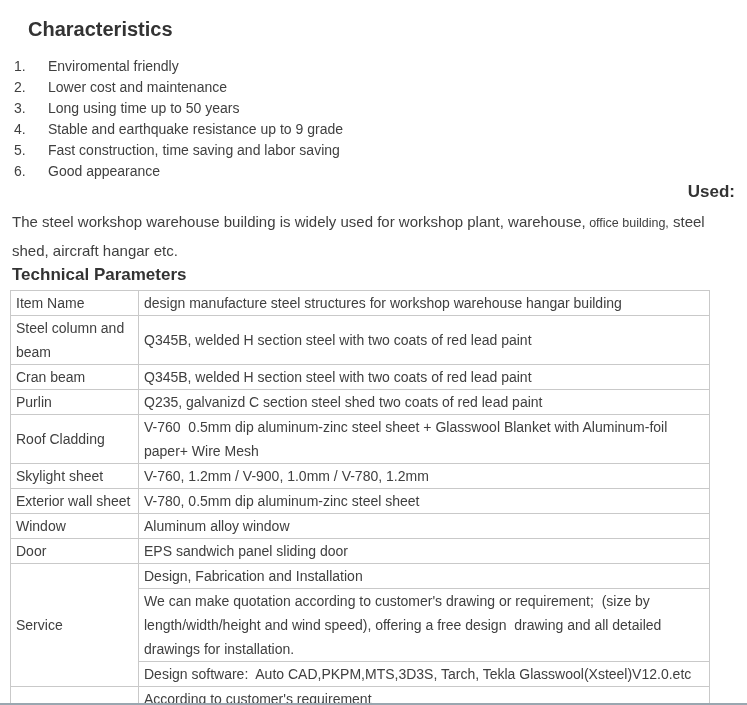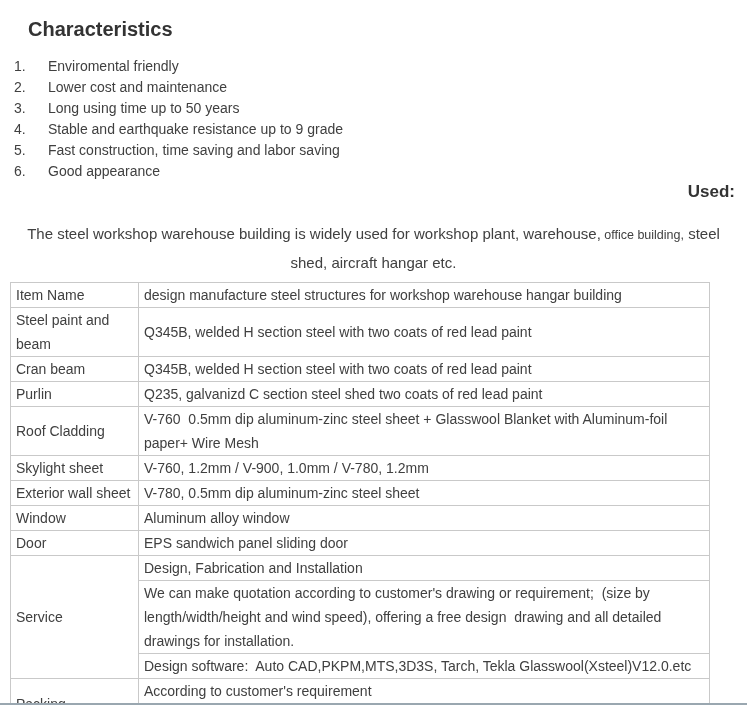--- a/index.html
+++ b/index.html
@@ -46,26 +46,25 @@
   .char-num {
     width: 34px;
     flex: 0 0 34px;
     padding-left: 2px;
   }
   .used-heading {
     margin-top: 18px;
     text-align: right;
   }
   .used-para {
-    margin: 18px 0 0 0;
+    margin: 6px 0 0 0;
     font-size: 15px;
     line-height: 28px;
     color: #404040;
     max-width: 726px;
-    text-align: center;
   }
   .used-para .small {
     font-size: 12.5px;
   }
   .tech-heading {
     margin-top: 14px;
   }
   table.params {
     border-collapse: collapse;
     margin: 5px 0 0 -2px;
@@ -129,33 +128,34 @@
     <li class="char-item">
       <span class="char-num">6.</span>
       <span class="char-text">Good appearance</span>
     </li>
   </ul>
 
   <h2 class="sec-heading used-heading">Used:</h2>
 
   <p class="used-para"><span>The steel workshop warehouse building is widely used for workshop plant, warehouse,</span><span class="small"> office building,</span><span> steel shed, aircraft hangar etc.</span></p>
 
+  <h2 class="sec-heading tech-heading">Technical Parameters</h2>
 
   <table class="params">
     <colgroup>
         <col class="label-col">
         <col>
       </colgroup>
     <tbody>
       <tr>
         <td class="param-label">Item Name</td>
         <td class="param-value">design manufacture steel structures for workshop warehouse hangar building</td>
       </tr>
       <tr>
-        <td class="param-label">Steel paint and beam</td>
+        <td class="param-label">Steel column and beam</td>
         <td class="param-value">Q345B, welded H section steel with two coats of red lead paint</td>
       </tr>
       <tr>
         <td class="param-label">Cran beam</td>
         <td class="param-value">Q345B, welded H section steel with two coats of red lead paint</td>
       </tr>
       <tr>
         <td class="param-label">Purlin</td>
         <td class="param-value">Q235, galvanizd C section steel shed two coats of red lead paint</td>
       </tr>

